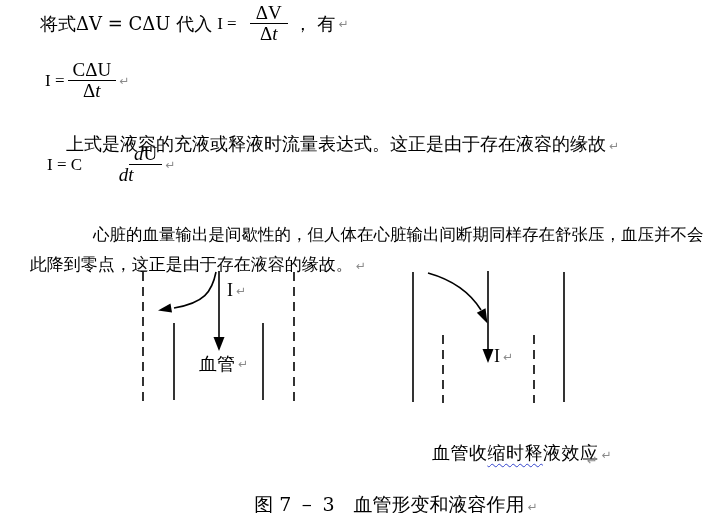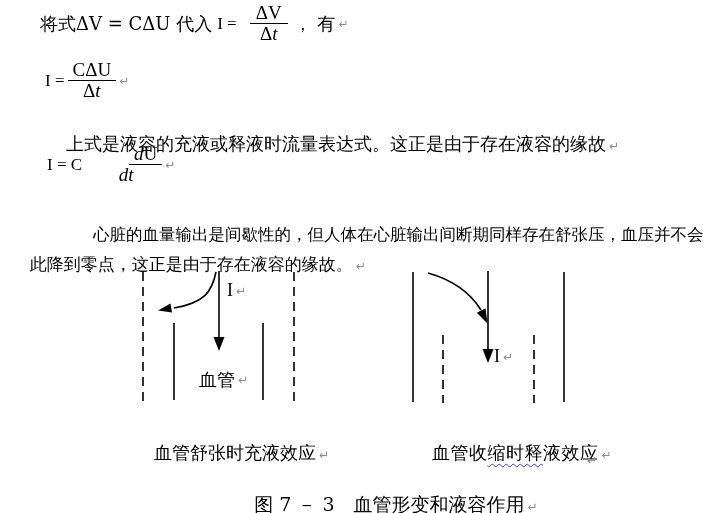--- a/index.html
+++ b/index.html
@@ -110,30 +110,27 @@
     <line x1="534" y1="335" x2="534" y2="403" stroke-dasharray="9,6"></line>
     <line x1="488" y1="271" x2="488" y2="350" stroke-width="1.8"></line>
     <polygon points="488,363 482.5,349 493.5,349"></polygon>
     <path d="M 428,273 C 453,280 471,294 481,310" stroke-width="1.8"></path>
     <polygon points="487.5,323.5 476.8,312.8 485.5,308.2"></polygon>
   </svg>
 
   <div class="abs eqrow fm" style="left:227px; top:280px; font-size:18px;">
     <span>I</span><span class="pil">↵</span>
   </div>
-  <div class="abs eqrow cjk" style="left:199px; top:369px;">
+  <div class="abs eqrow cjk" style="left:199px; top:353px;">
     <span>血管</span><span class="pil">↵</span>
   </div>
   <div class="abs eqrow fm" style="left:494px; top:346px; font-size:18px;">
     <span>I</span><span class="pil">↵</span>
   </div>
 
-  <div class="abs cjk" style="left:131px; top:420px;">
-    <span>血管舒张时充液效应</span><span class="pil">↵</span>
-  </div>
   <div class="abs cjk" style="left:407px; top:420px; letter-spacing:0.5px;">
     <span>血管收</span><span class="wavy">缩时释</span><span>液效应</span><span class="pil">↵</span>
   </div>
 
   <div class="abs pil" style="left:584px; top:453px; font-size:13px;">↵</div>
 
   <div class="abs" style="left:230px; top:470px; font-size:19px; line-height:23px;">
     <span>图 7 － 3　血管形变和液容作用</span><span class="pil">↵</span>
   </div>
 

